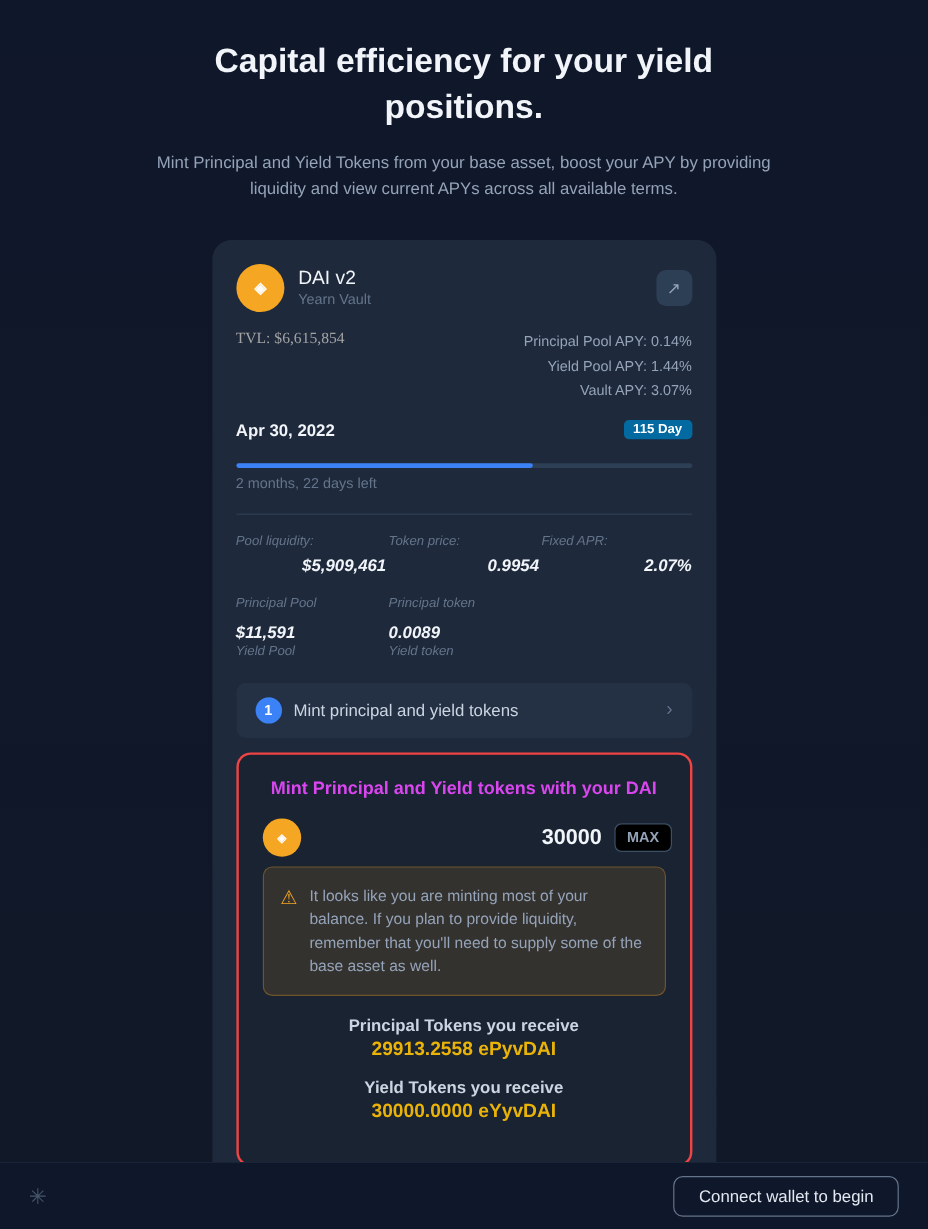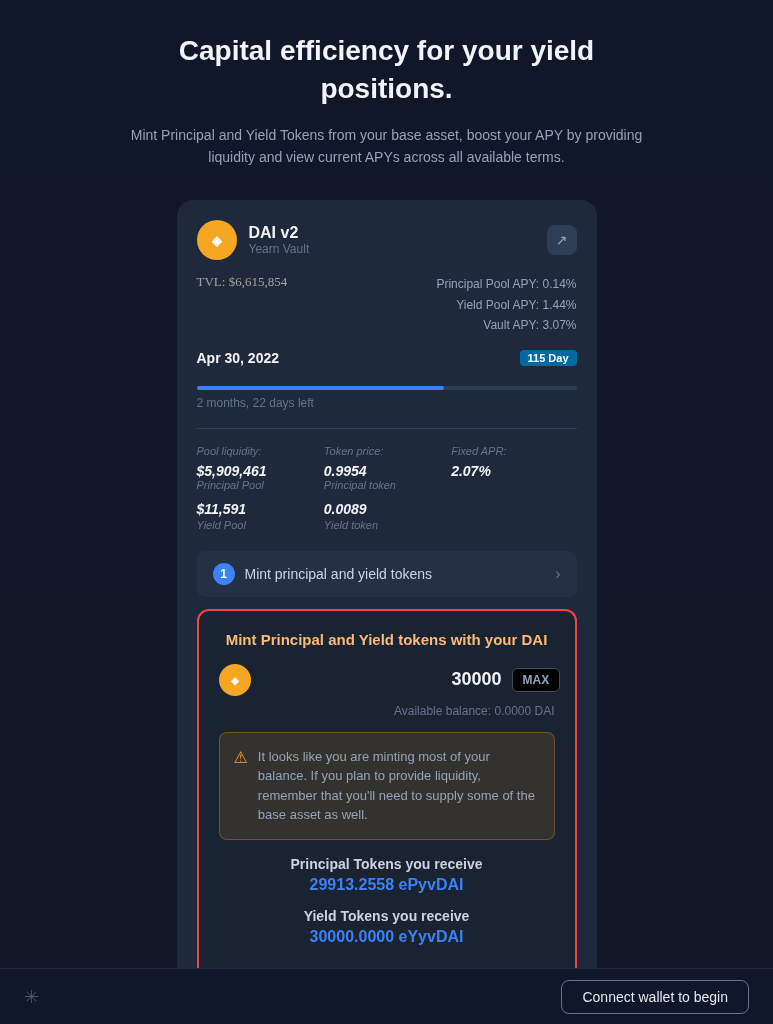--- a/index.html
+++ b/index.html
@@ -72,21 +72,21 @@
       align-items: center;
       justify-content: center;
       font-size: 18px;
       color: white;
       font-weight: 700;
     }
 
     .card-title-group {}
     .card-title {
       font-size: 16px;
-      font-weight: 700;
+      font-weight: 400;
       color: #f1f5f9;
     }
     .card-subtitle {
       font-size: 12px;
       color: #64748b;
     }
 
     .external-link-btn {
       width: 30px;
       height: 30px;
@@ -183,21 +183,22 @@
     .pool-stat-label {
       font-size: 11px;
       color: #64748b;
       margin-bottom: 6px;
     }
 
     .pool-stat-value {
       font-size: 14px;
       font-weight: 600;
       color: #f1f5f9;
-      margin-bottom: 0;
+      margin-bottom: 18px;
+      text-align: right;
     }
 
     .pool-stat-sublabel {
       font-size: 11px;
       color: #64748b;
     }
 
     .pool-stat-value2 {
       font-size: 14px;
       font-weight: 600;
@@ -250,21 +251,21 @@
       border: 2px solid #ef4444;
       border-radius: 12px;
       padding: 20px;
       margin-top: 12px;
       background: #1a2332;
     }
 
     .mint-panel-title {
       font-size: 15px;
       font-weight: 600;
-      color: #fdba74;
+      color: #d946ef;
       text-align: center;
       margin-bottom: 16px;
     }
 
     .token-input-row {
       display: flex;
       align-items: center;
       gap: 10px;
       margin-bottom: 8px;
     }
@@ -342,21 +343,21 @@
     .receive-title {
       font-size: 14px;
       font-weight: 600;
       color: #cbd5e1;
       margin-bottom: 4px;
     }
 
     .receive-amount {
       font-size: 16px;
       font-weight: 700;
-      color: #3b82f6;
+      color: #eab308;
       margin-bottom: 14px;
     }
 
     .footer-bar {
       position: fixed;
       bottom: 0;
       left: 0;
       width: 773px;
       height: 56px;
       background: #0f172a;
@@ -468,21 +469,20 @@
         <div class="token-icon-sm">
           <svg width="18" height="18" viewBox="0 0 18 18" fill="none">
             <circle cx="9" cy="9" r="9" fill="#f5a623"></circle>
             <text x="9" y="13" text-anchor="middle" font-size="10" font-weight="bold" fill="white">◈</text>
           </svg>
         </div>
         <input class="token-input-field" type="text" value="30000" readonly="" style="">
         <button class="max-btn">MAX</button>
       </div>
 
-      <div class="available-balance">Available balance: 0.0000 DAI</div>
 
       <div class="warning-box">
         <span class="warning-icon">⚠</span>
         <span class="warning-text">It looks like you are minting most of your balance. If you plan to provide liquidity, remember that you'll need to supply some of the base asset as well.</span>
       </div>
 
       <div class="receive-section">
         <div class="receive-title">Principal Tokens you receive</div>
         <div class="receive-amount">29913.2558 ePyvDAI</div>
         <div class="receive-title">Yield Tokens you receive</div>

